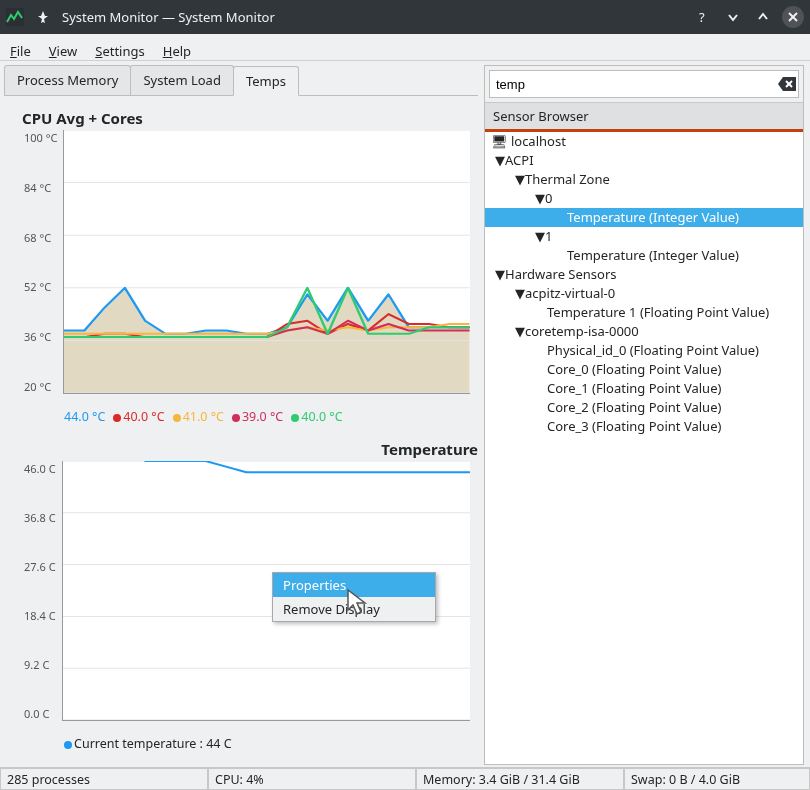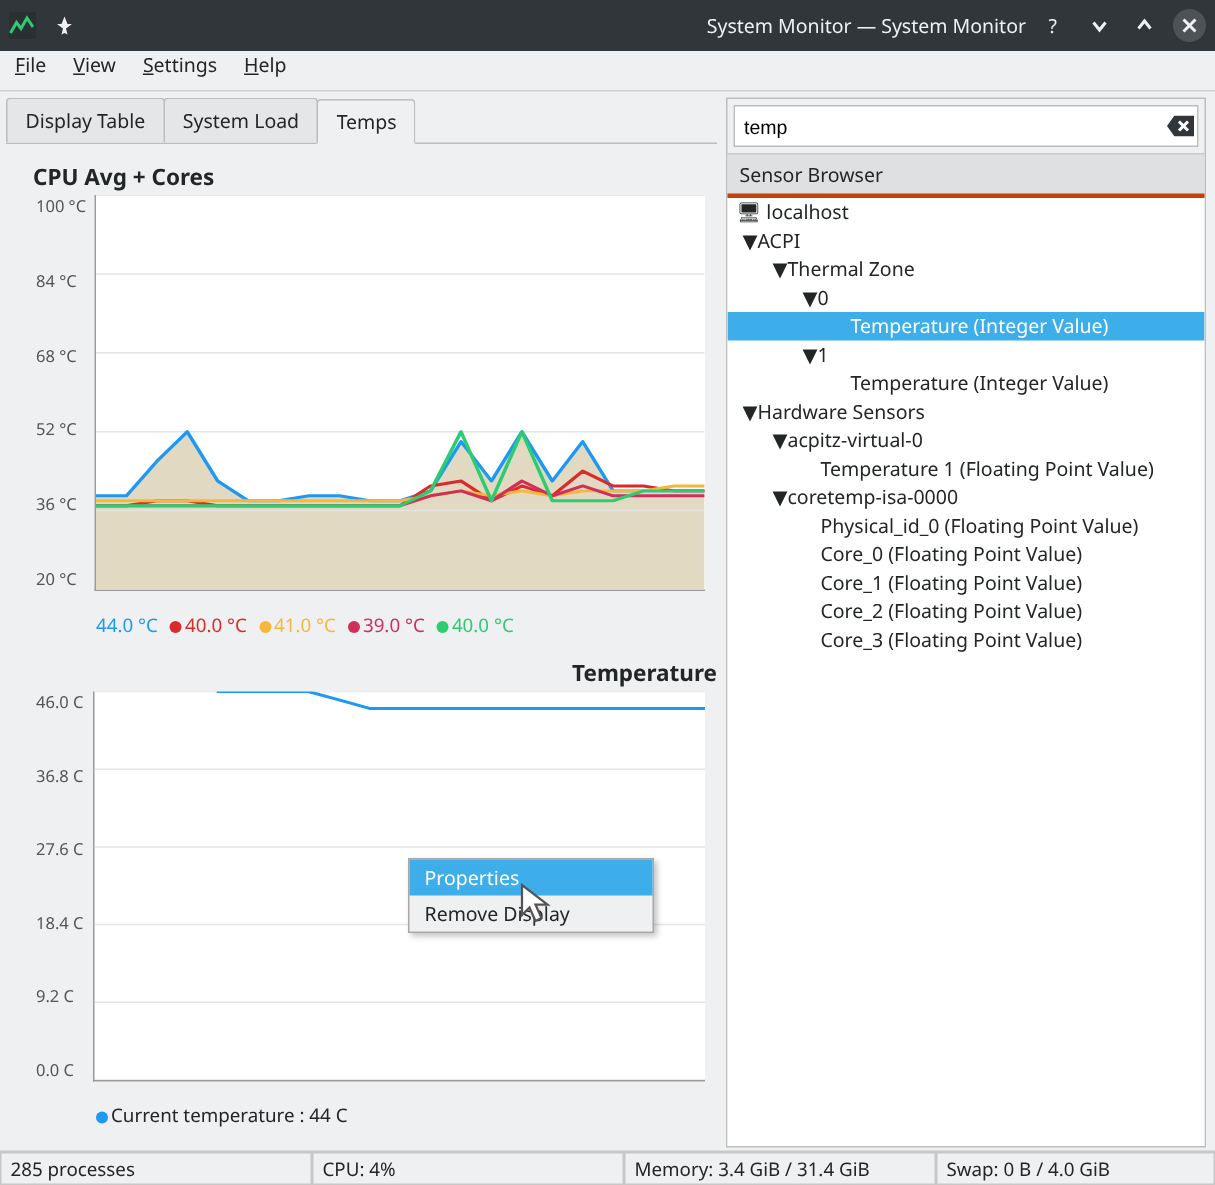--- a/index.html
+++ b/index.html
@@ -1,22 +1,22 @@
 <!DOCTYPE html>
 <html><head>
 <meta charset="utf-8">
 <style>
   html,body{margin:0;padding:0;font-family:"Noto Sans","DejaVu Sans",sans-serif;font-size:13px;color:#232627;background:#eff0f1;}
   .window{width:810px;height:790px;position:relative;display:flex;flex-direction:column;background:#eff0f1;}
   .titlebar{height:34px;background:#31363b;color:#eff0f1;display:flex;align-items:center;padding:0 6px;gap:8px;}
   .titlebar .app-icon svg{display:block}
-  .titlebar .title{flex:1;text-align:right;font-size:13px;}
+  .titlebar .title{flex:1;text-align:left;font-size:13px;}
   .titlebar .wbtn{width:22px;height:22px;display:flex;align-items:center;justify-content:center;color:#eff0f1;border-radius:11px;}
   .titlebar .wbtn.close{background:#4f5256;}
-  .menubar{height:26px;display:flex;align-items:flex-start;padding:0 10px;gap:18px;border-bottom:1px solid #d0d0d0;background:#eff0f1;}
+  .menubar{height:26px;display:flex;align-items:flex-end;padding:0 10px;gap:18px;border-bottom:1px solid #d0d0d0;background:#eff0f1;}
   .menubar .mi{font-size:13px;}
   .menubar .mi .ul{text-decoration:underline;}
   .content{flex:1;display:flex;flex-direction:row;gap:6px;padding:4px 6px 2px 4px;min-height:0;}
   .left{flex:1;min-width:0;display:flex;flex-direction:column;}
   .tabs{display:flex;gap:0;border-bottom:1px solid #bdbdbd;margin-bottom:6px;}
   .tab{padding:5px 12px;border:1px solid #bdbdbd;border-bottom:none;background:#e5e6e7;border-top-left-radius:3px;border-top-right-radius:3px;margin-right:-1px;font-size:13px;}
   .tab.active{background:#eff0f1;border-bottom:1px solid #eff0f1;position:relative;top:1px;}
   .section-title{font-weight:700;font-size:15px;margin:6px 0 2px 18px;}
   .chart-area{display:flex;margin-left:20px;margin-right:8px;}
   .yaxis{display:flex;flex-direction:column;justify-content:space-between;font-size:11px;color:#555;padding-right:6px;}
@@ -83,21 +83,21 @@
     <span class="mi"><span class="ul">F</span>ile</span>
     <span class="mi"><span class="ul">V</span>iew</span>
     <span class="mi"><span class="ul">S</span>ettings</span>
     <span class="mi"><span class="ul">H</span>elp</span>
   </div>
 
   <div class="content">
 
     <div class="left">
       <div class="tabs">
-        <div class="tab">Display Table</div>
+        <div class="tab">Process Memory</div>
         <div class="tab">System Load</div>
         <div class="tab active">Temps</div>
       </div>
 
       <div class="section-title">CPU Avg + Cores</div>
       <div class="chart-area" style="height:264px;">
         <div class="yaxis" style="height:264px;">
           <span>100 °C</span>
           <span>84 °C</span>
           <span>68 °C</span>

